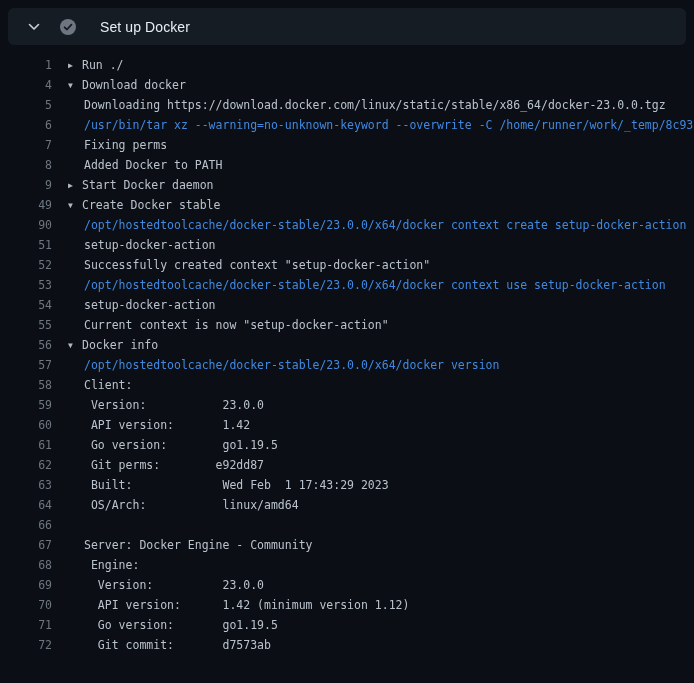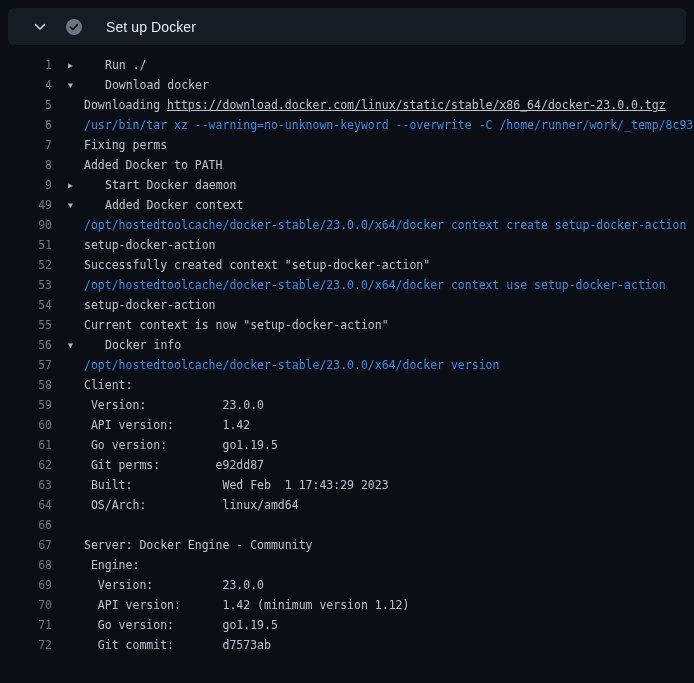--- a/index.html
+++ b/index.html
@@ -10,21 +10,21 @@
     overflow: hidden;
   }
   .step-header {
     position: absolute;
     left: 8px; top: 8px;
     width: 678px; height: 37px;
     background: var(--header-bg, #161c24);
     border-radius: 6px;
     display: flex;
     align-items: center;
-    padding: 0 18px;
+    padding: 0 12px;
     cursor: pointer;
     gap: 12px;
   }
   .chevron-wrap {
     width: 28px; height: 100%;
     display: flex; align-items: center; justify-content: center;
     color: var(--chevron, #c9d1d9);
     flex: none;
   }
   .status-wrap {
@@ -74,24 +74,23 @@
     display: inline-block;
     width: 14px;
     font-size: 8px;
     color: var(--arrow, #aeb8c2);
     cursor: pointer;
     vertical-align: 1px;
   }
   .cmd { color: var(--command-blue, #4189e0); margin-top: 8px; }
   .loglink {
     color: var(--text, #bac3cd);
-    text-decoration: underline;
-    cursor: pointer;
-  }
-  .gtitle { color: var(--text, #bac3cd); margin-left: 23px; }
+    cursor: pointer;
+  }
+  .gtitle { color: var(--text, #bac3cd); }
 </style>
 </head>
 <body>
 
 <div class="step-header">
   <span class="chevron-wrap">
     <svg width="12" height="8" viewBox="0 0 12 8">
       <path d="M1.5 1.5 L6 6 L10.5 1.5" fill="none" stroke="currentColor" stroke-width="1.6" stroke-linecap="round" stroke-linejoin="round"></path>
     </svg>
   </span>
@@ -128,21 +127,21 @@
     <div class="row plain">
       <a class="num">8</a>
       <div class="content"><span class="ptext">Added Docker to PATH</span></div>
     </div>
     <div class="row group">
       <a class="num">9</a>
       <div class="content"><span class="arrow">▶</span><span class="gtitle">Start Docker daemon</span></div>
     </div>
     <div class="row group">
       <a class="num">49</a>
-      <div class="content"><span class="arrow">▼</span><span class="gtitle">Added Docker context</span></div>
+      <div class="content"><span class="arrow">▼</span><span class="gtitle">Create Docker stable</span></div>
     </div>
     <div class="row command">
       <a class="num">90</a>
       <div class="content"><span class="cmd">/opt/hostedtoolcache/docker-stable/23.0.0/x64/docker context create setup-docker-action</span></div>
     </div>
     <div class="row plain">
       <a class="num">51</a>
       <div class="content"><span class="ptext">setup-docker-action</span></div>
     </div>
     <div class="row plain">

